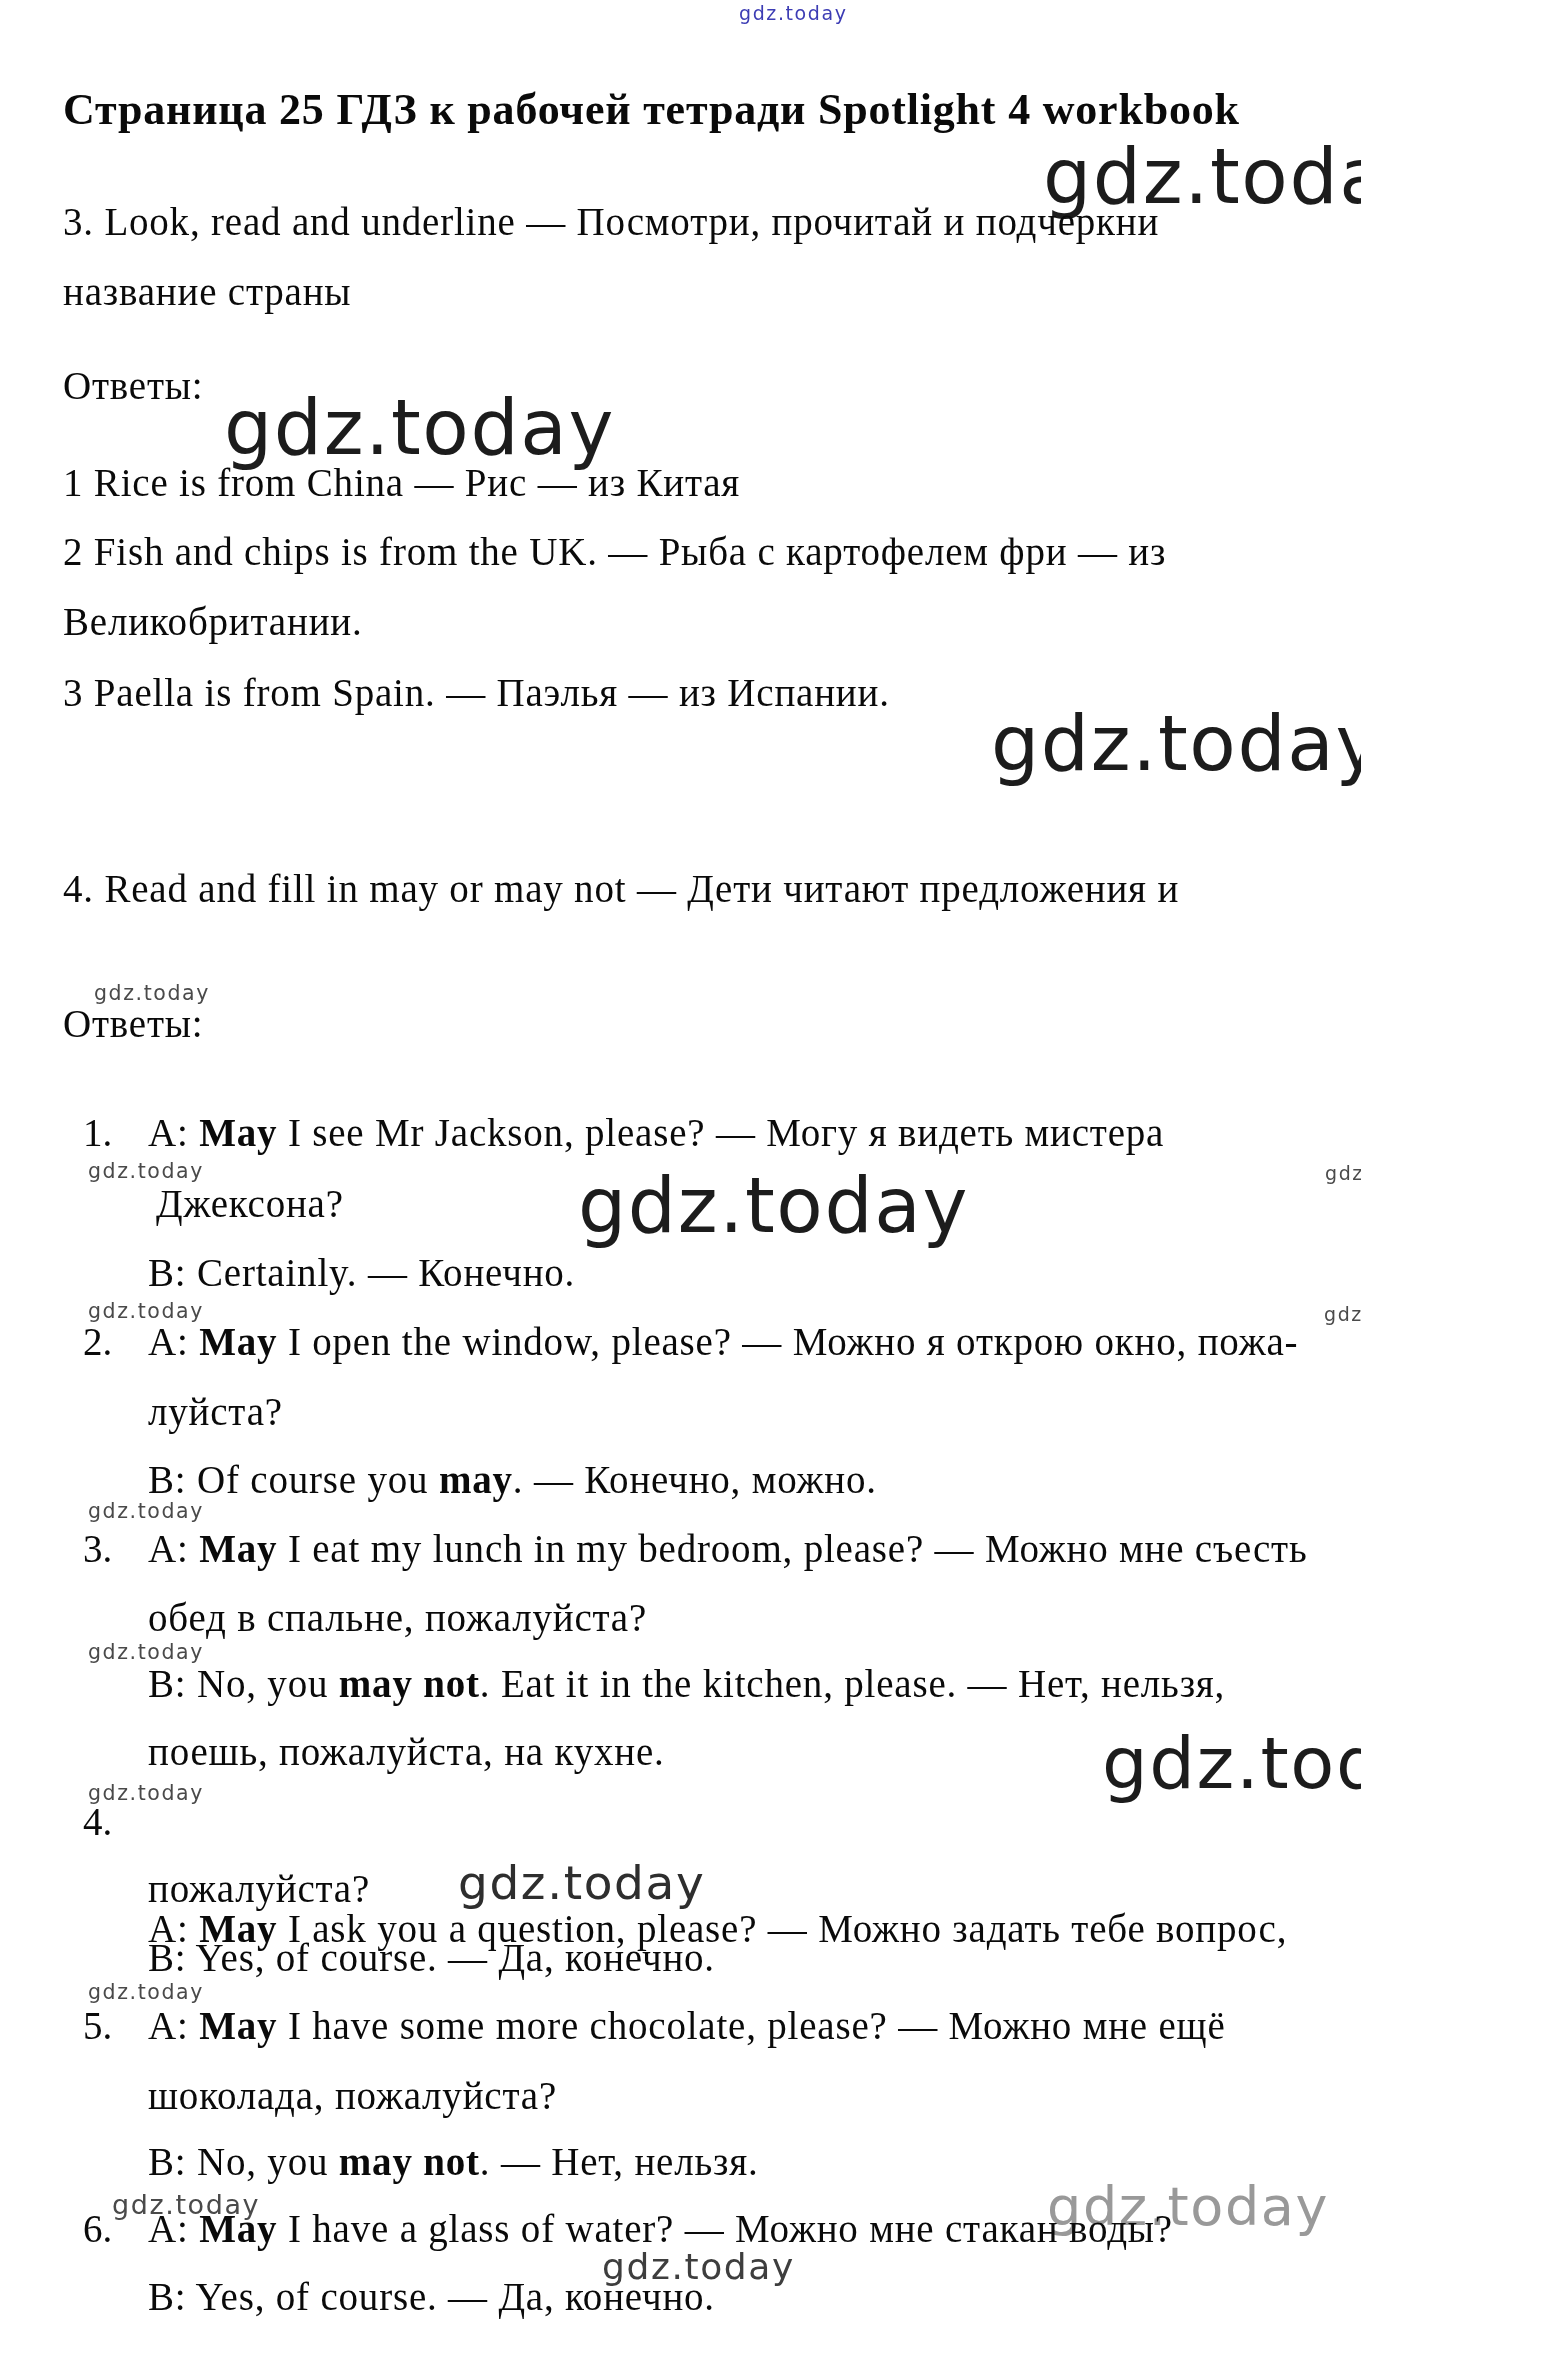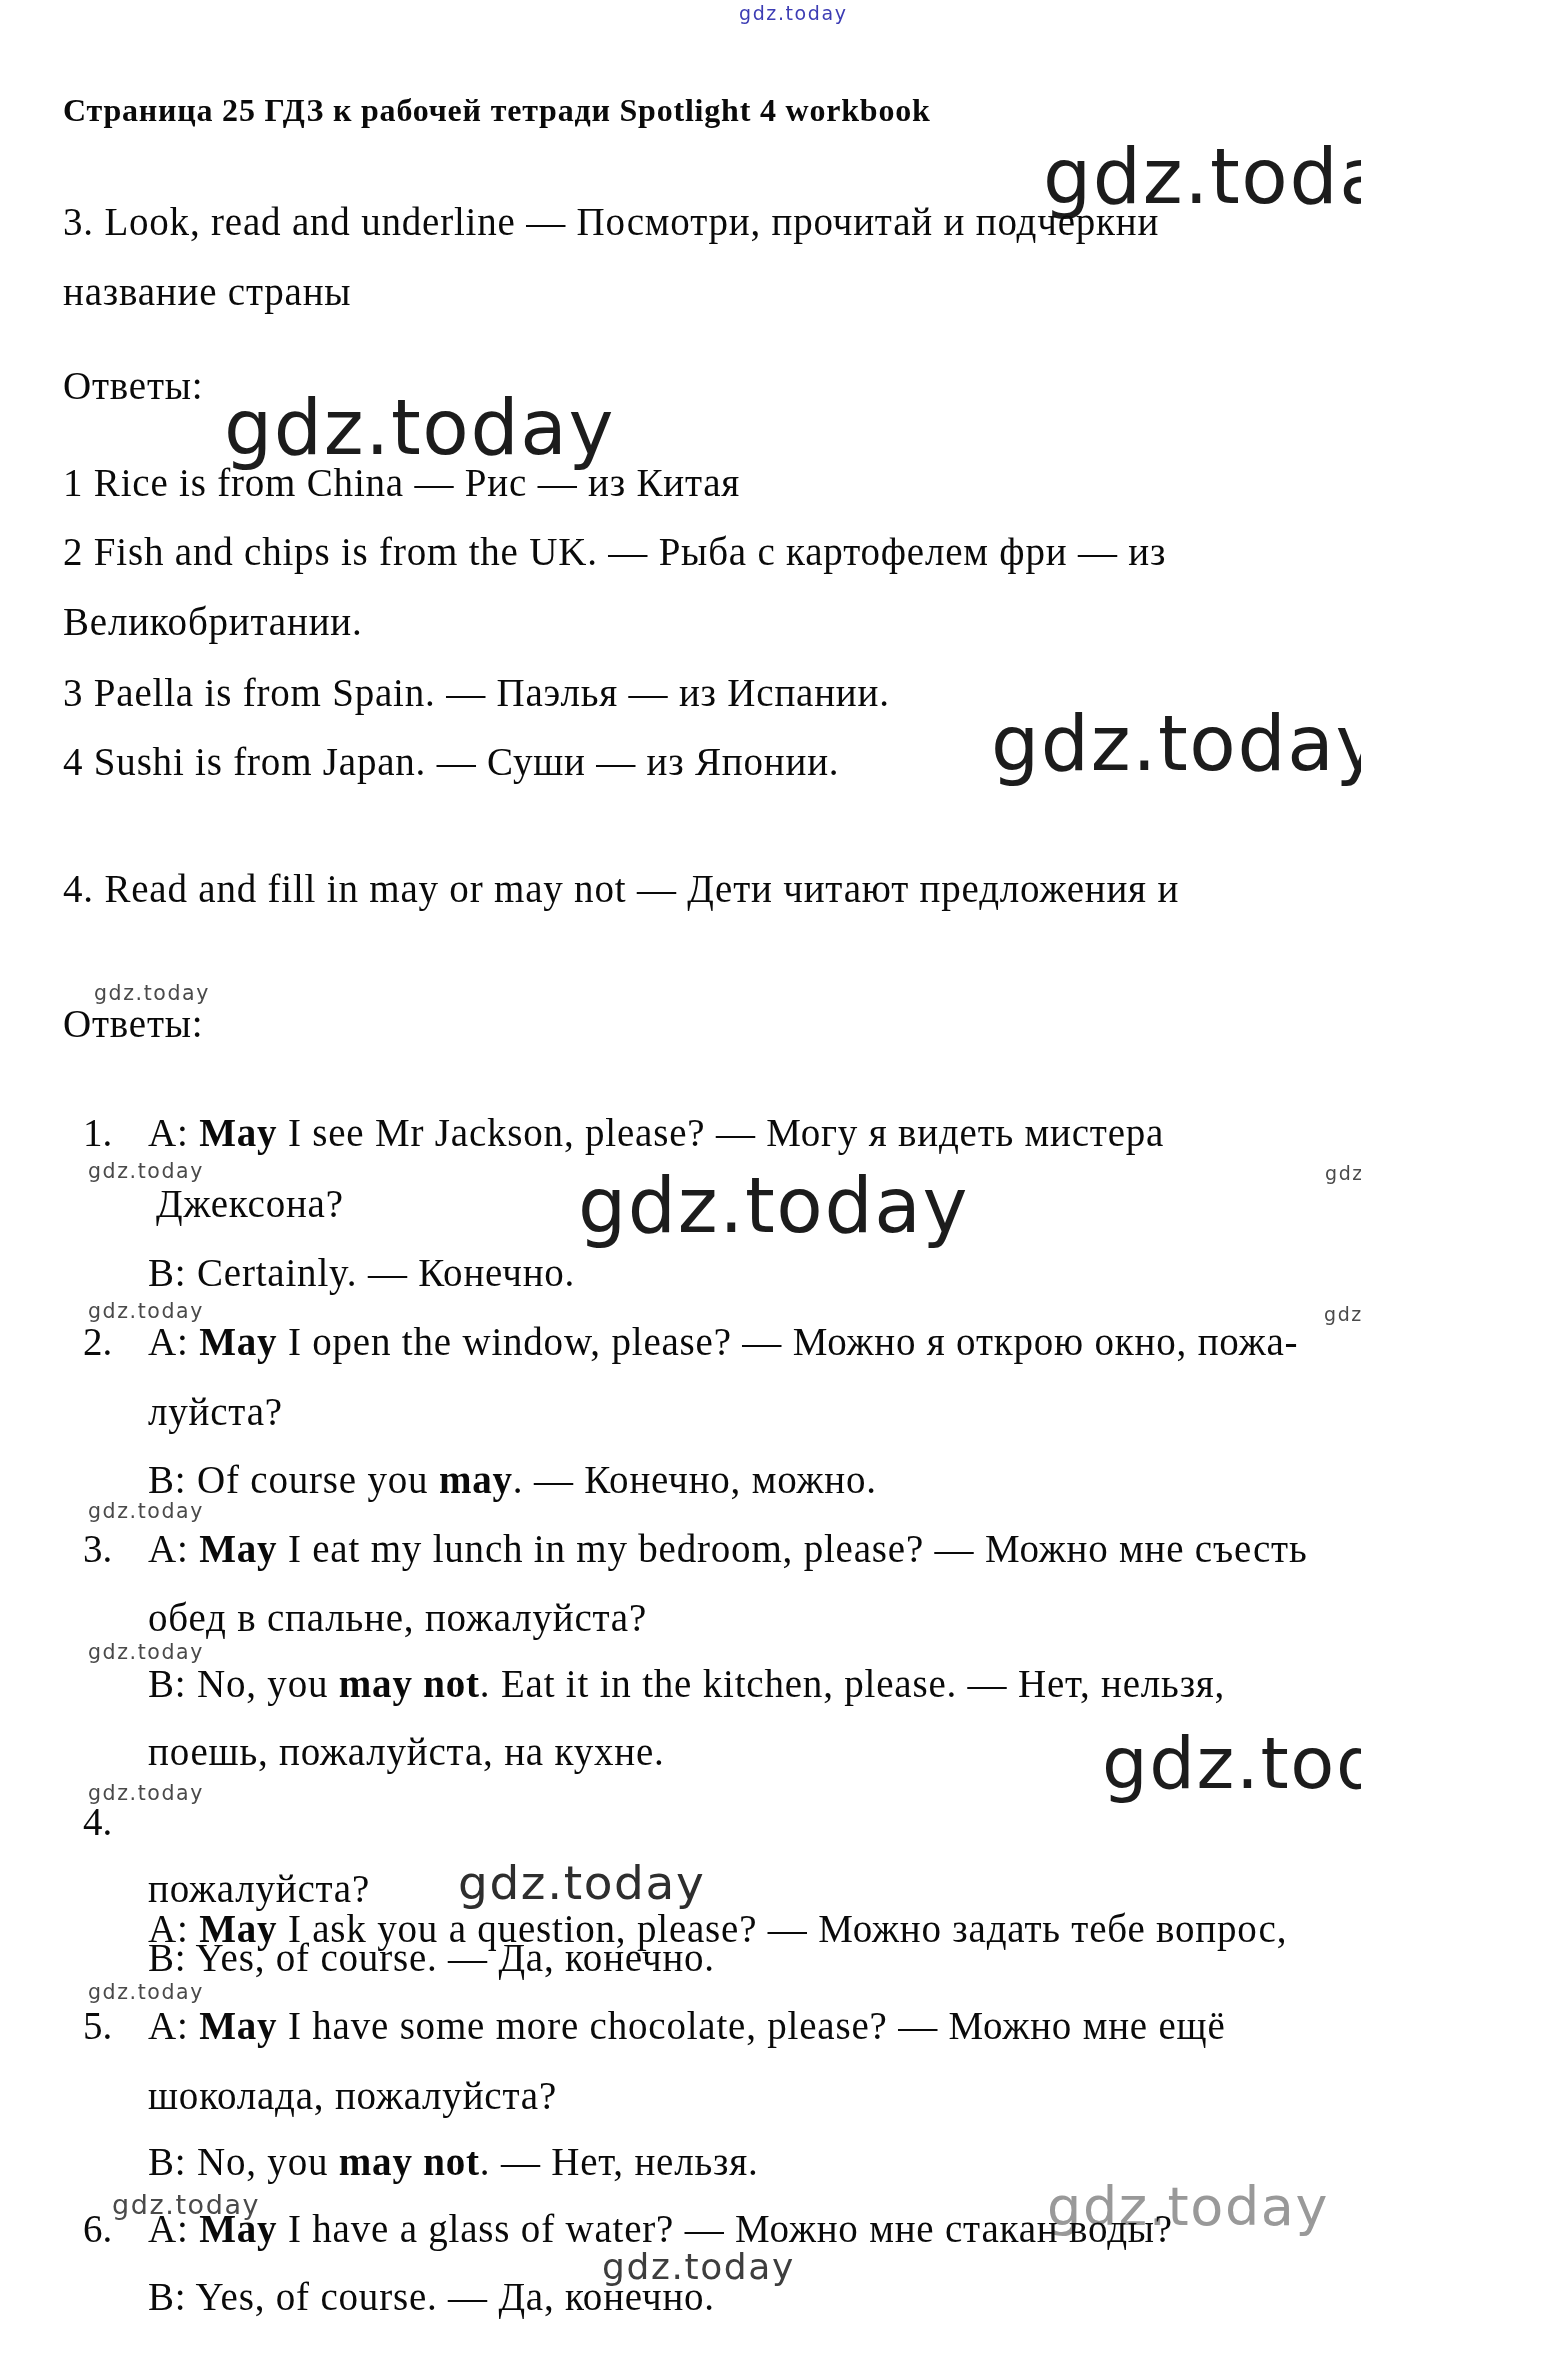--- a/index.html
+++ b/index.html
@@ -17,21 +17,21 @@
     position:absolute;
     left:63px;
     font-size:39px;
     line-height:46px;
     letter-spacing:0.8px;
     white-space:nowrap;
     color:#0a0a0a;
   }
   .line b{font-weight:bold;}
   .title{
-    font-size:32px;
+    font-size:44px;
     font-weight:bold;
     margin:0;
   }
   .indent{left:148px;}
   .num{
     position:absolute;
     left:83px;
     font-size:39px;
     line-height:46px;
     color:#0a0a0a;
@@ -73,21 +73,20 @@
 
   <div class="line" style="top:199px;">3. Look, read and underline — Посмотри, прочитай и подчеркни</div>
   <div class="line" style="top:269px;">название страны</div>
 
   <div class="line" style="top:363px;">Ответы:</div>
 
   <div class="line" style="top:460px;">1 Rice is from China — Рис — из Китая</div>
   <div class="line" style="top:529px;">2 Fish and chips is from the UK. — Рыба с картофелем фри — из</div>
   <div class="line" style="top:599px;">Великобритании.</div>
   <div class="line" style="top:670px;">3 Paella is from Spain. — Паэлья — из Испании.</div>
-  <div class="line" style="top:739px;">4 Sushi is from Japan. — Суши — из Японии.</div>
 
   <div class="line" style="top:866px;text-align:right;">4. Read and fill in may or may not — Дети читают предложения и</div>
 
   <div class="line" style="top:1001px;">Ответы:</div>
 
   <div class="num" style="top:1110px;">1.</div>
   <div class="line indent" style="top:1110px;"><span>A: </span><b>May</b><span> I see Mr Jackson, please? — Могу я видеть мистера</span></div>
   <div class="line indent" style="top:1181px;margin-left:8px;"><span>Джексона?</span></div>
   <div class="line indent" style="top:1250px;"><span>B: Certainly. — Конечно.</span></div>
 

